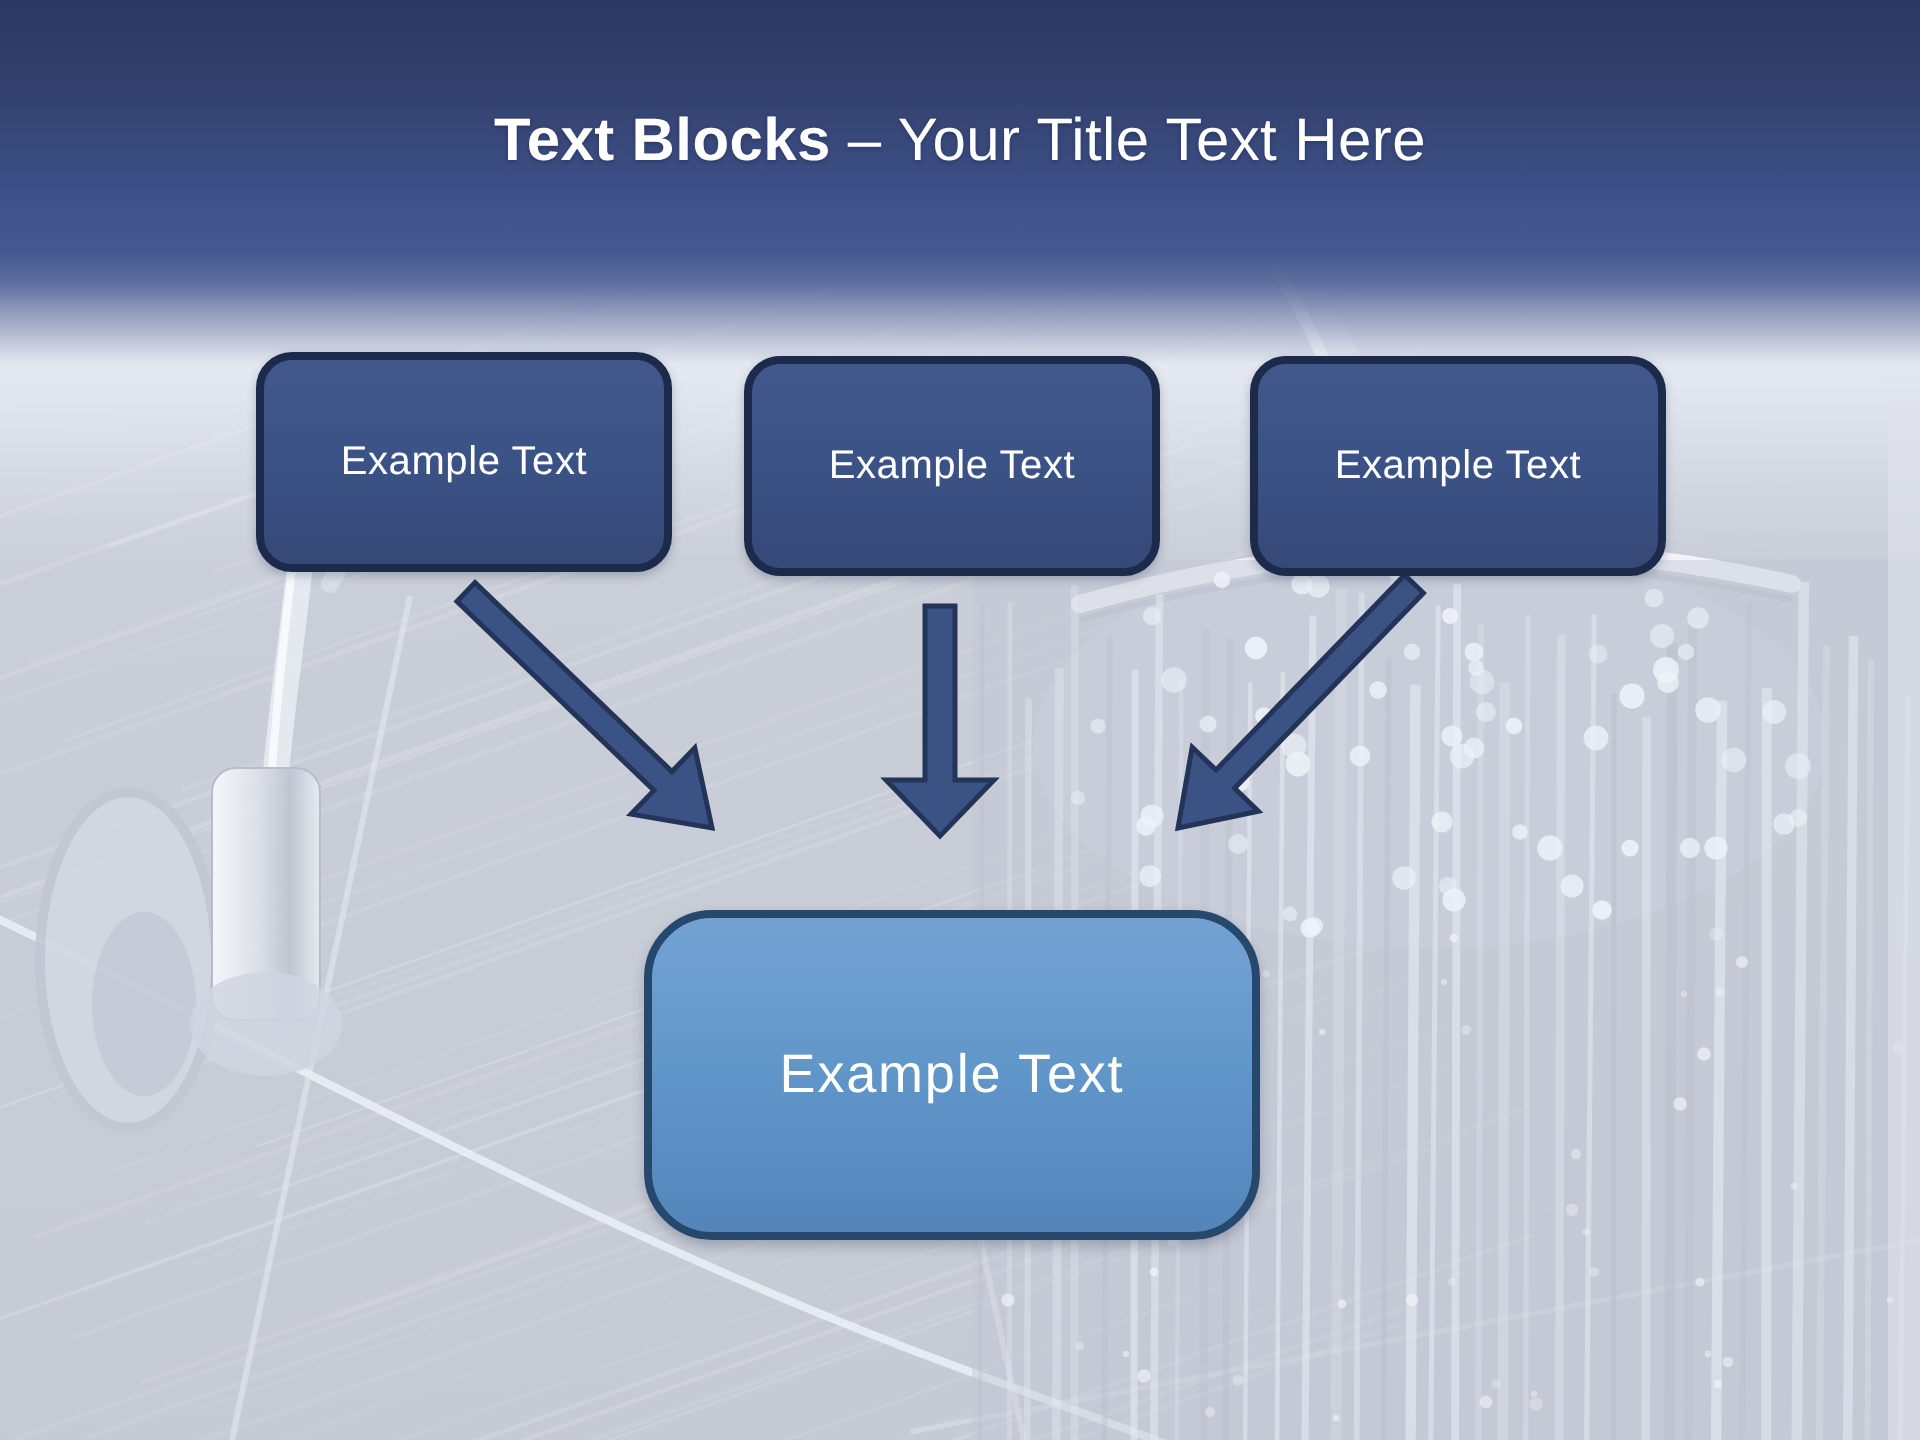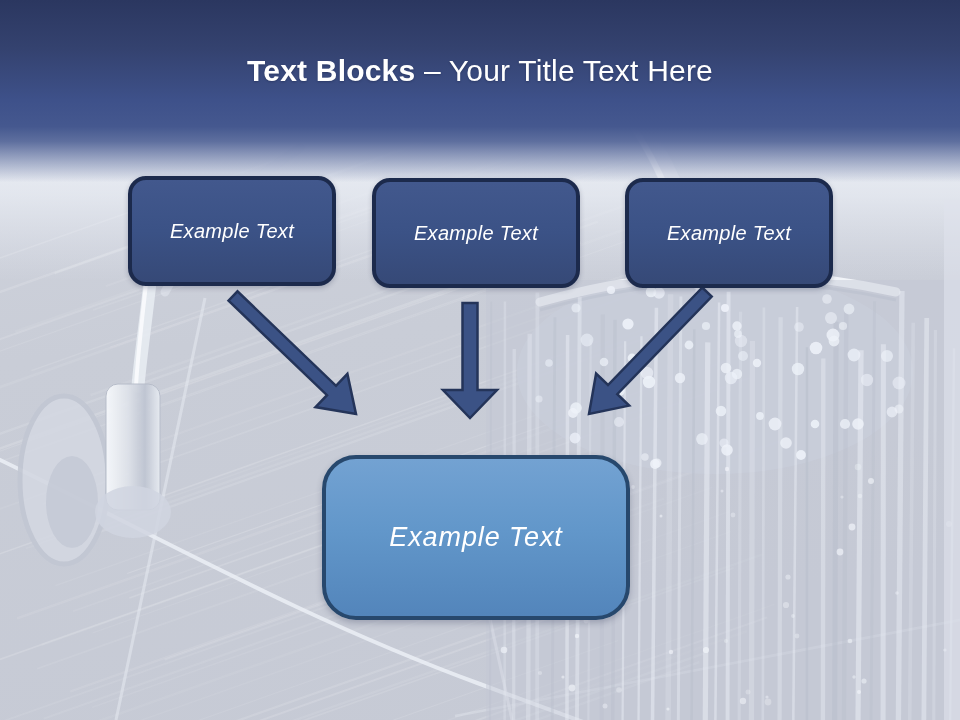--- a/index.html
+++ b/index.html
@@ -19,21 +19,21 @@
   }
   .slide-title {
     position:absolute; top:51px; left:0; width:100%;
     text-align:center; color:var(--title-text,#ffffff);
     font-size:30px; line-height:40px; letter-spacing:0.2px;
     text-shadow:0 1px 2px rgba(20,30,60,0.35);
   }
   .slide-title .t-bold { font-weight:700; }
   .block {
     position:absolute; z-index:3; display:flex; align-items:center; justify-content:center;
-    color:#ffffff; font-style:italic;
+    color:#ffffff; 
   }
   .src-block {
     width:200px; height:102px; border-radius:18px;
     border:4px solid var(--block-border,#1c2a4c);
     background:linear-gradient(180deg, #42588d 0%, var(--block-fill,#3b5286) 50%, #364977 100%);
     font-size:20px; letter-spacing:0.3px;
     box-shadow:0 2px 5px rgba(30,40,70,0.25);
   }
   .target-block {
     left:322px; top:455px; width:300px; height:157px; border-radius:34px;

